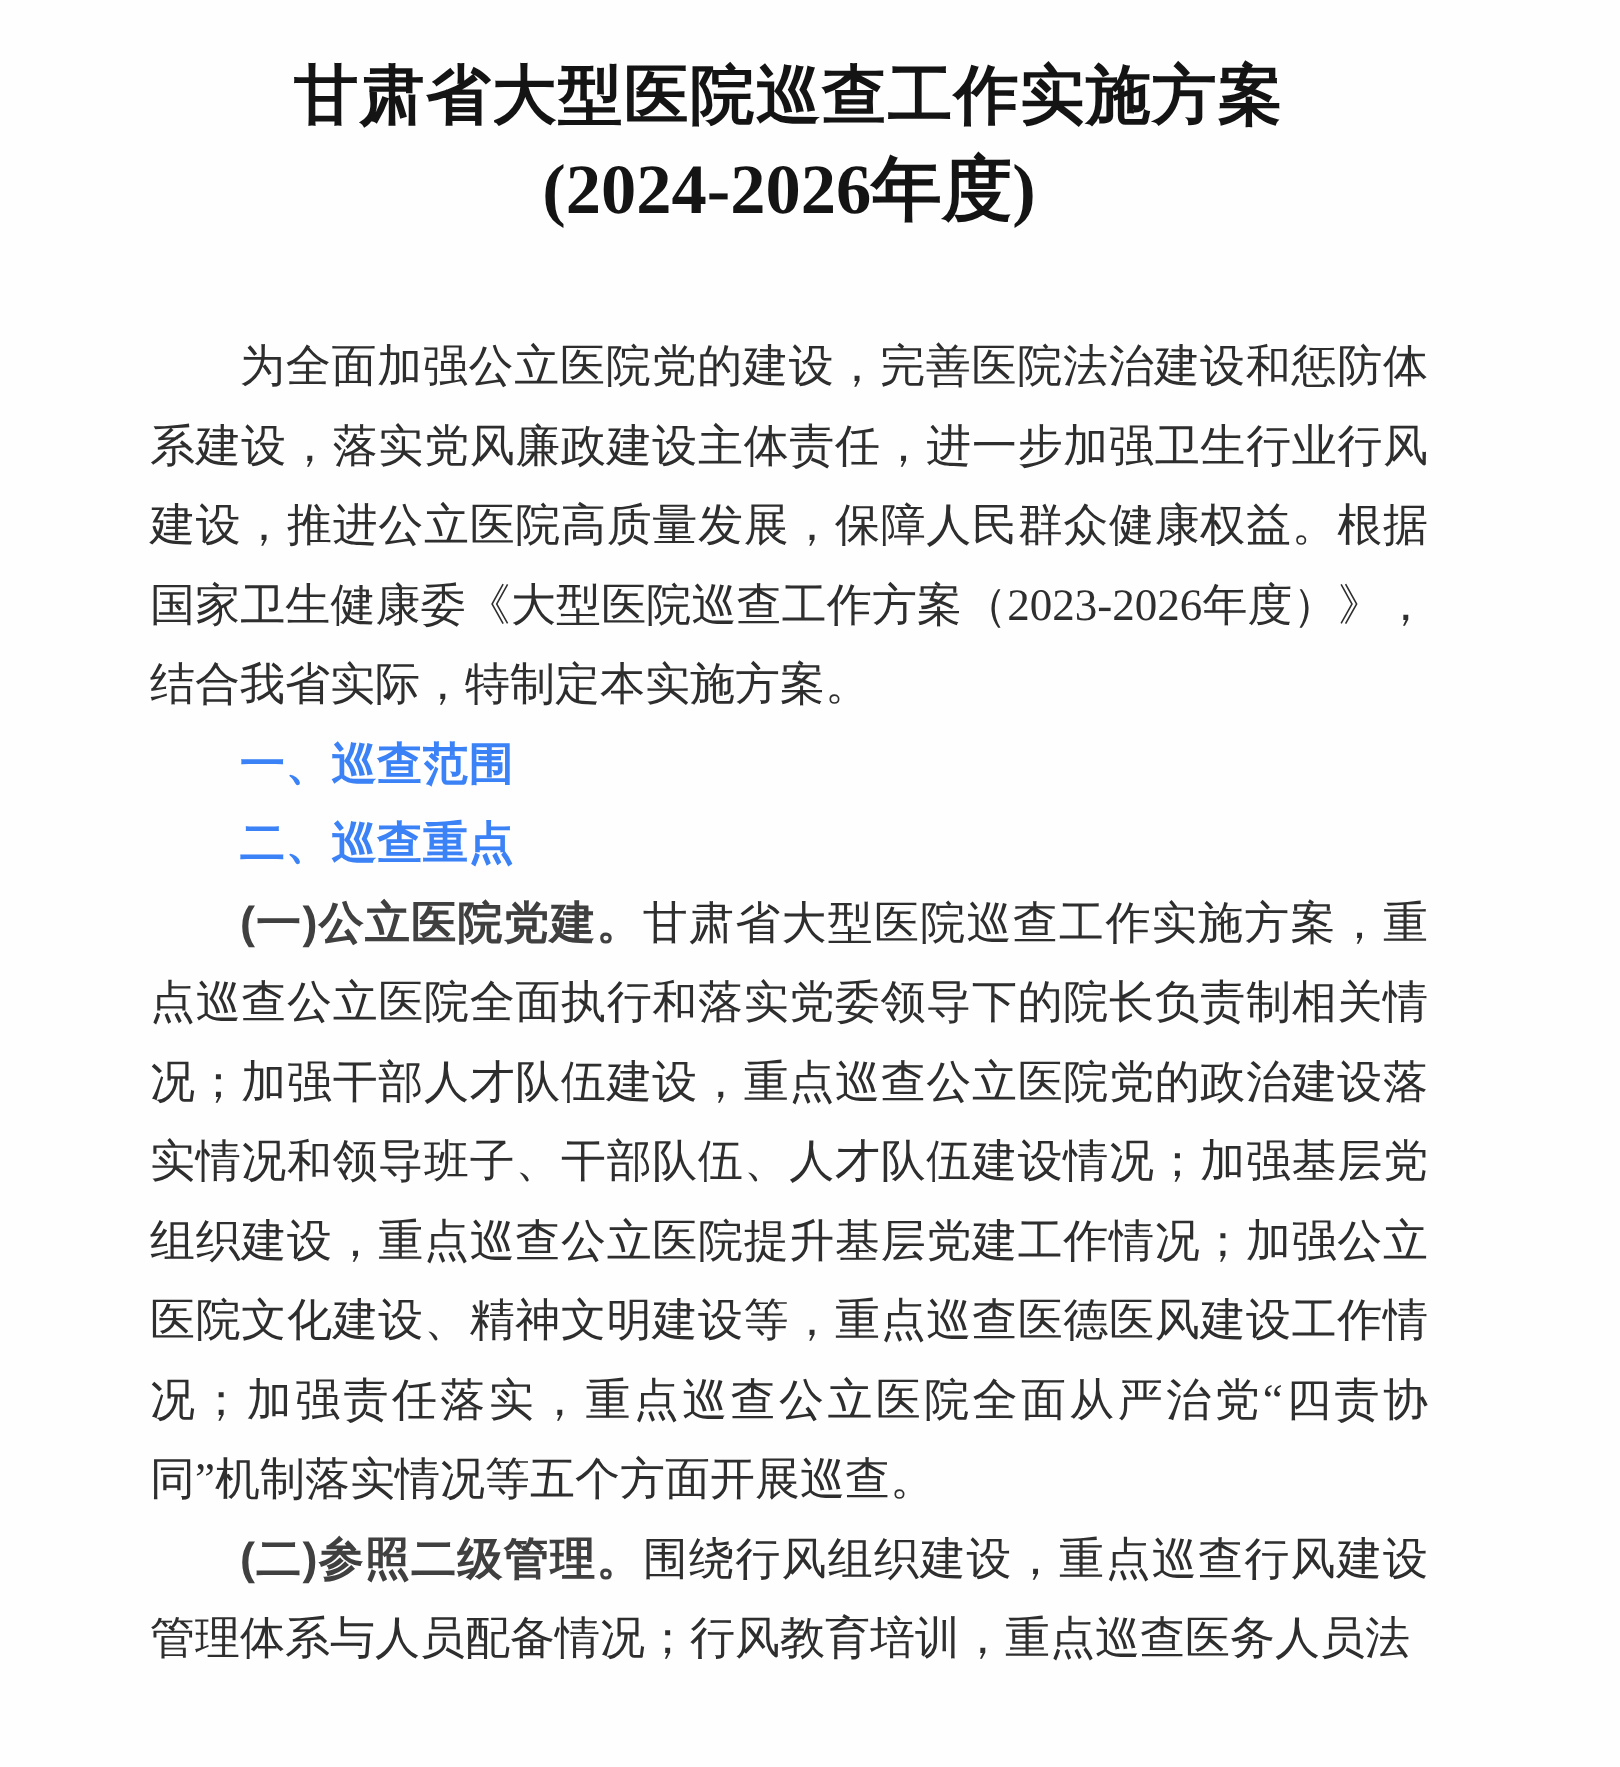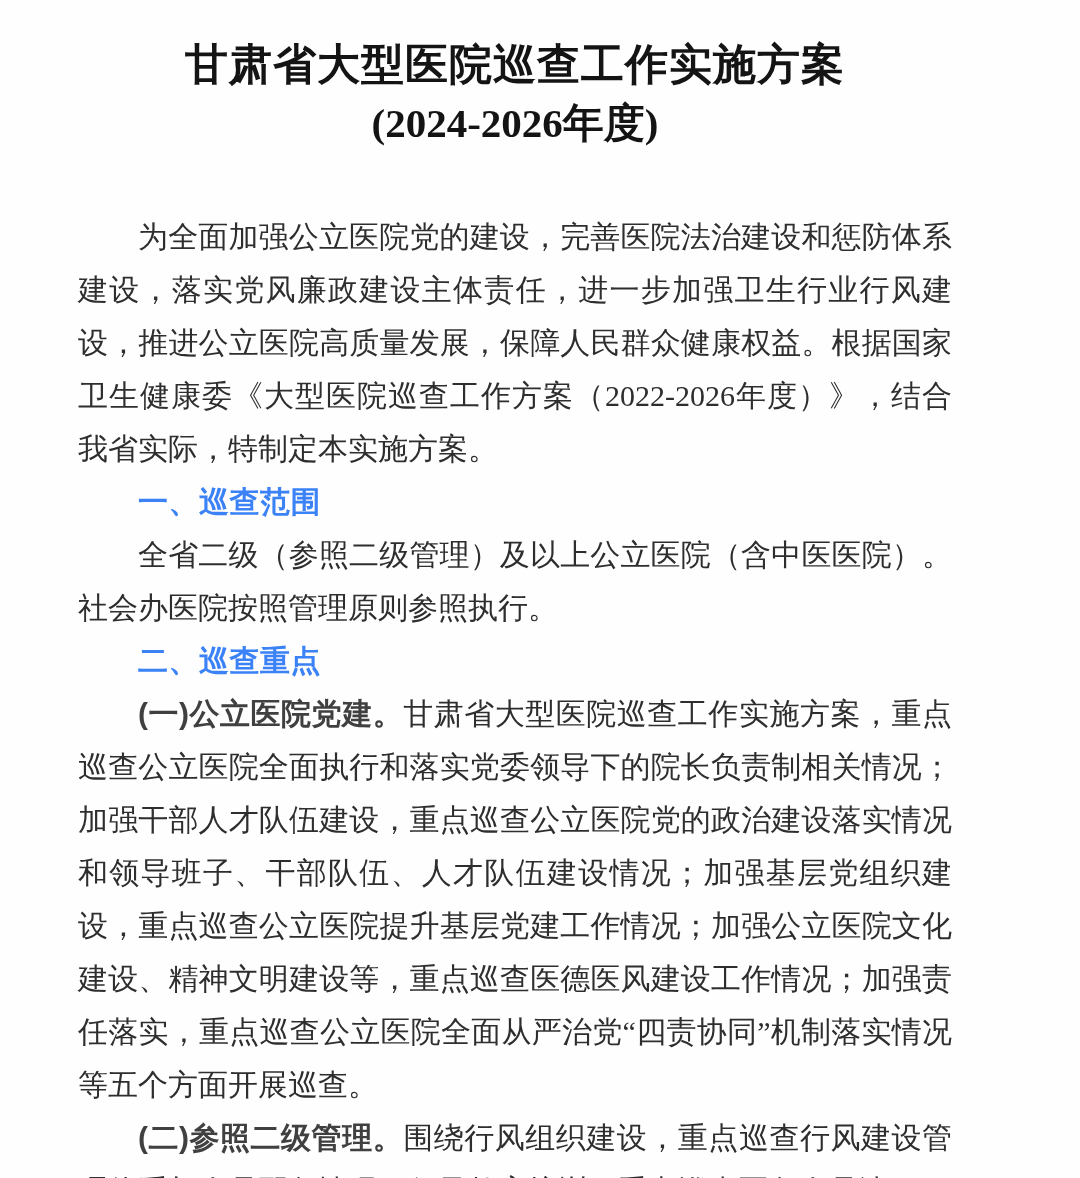--- a/index.html
+++ b/index.html
@@ -7,38 +7,38 @@
     padding: 0;
     background: #ffffff;
   }
   .page {
     position: relative;
     width: 1080px;
     height: 1178px;
     margin: 0 auto;
     background: #fefefe;
     box-sizing: border-box;
-    padding: 34px 128px 0 78px;
+    padding: 34px 128px 0 100px;
     overflow: hidden;
     font-family: "Liberation Serif", "DejaVu Serif", serif;
     color: #2e2e2e;
   }
   .title-block {
     text-align: center;
     color: #141414;
   }
   .title-line1 {
     font-size: 43px;
     font-weight: 700;
     line-height: 1.45;
     letter-spacing: 1px;
     margin: 0;
   }
   .title-line2 {
-    font-size: 41px;
+    font-size: 47px;
     font-weight: 700;
     line-height: 1.35;
     margin: 0;
   }
   .doc-body {
     margin-top: 58px;
     font-size: 30px;
     line-height: 53px;
     text-align: justify;
   }
@@ -63,25 +63,24 @@
 
 <div class="page">
 
   <div class="title-block">
     <h1 class="title-line1">甘肃省大型医院巡查工作实施方案</h1>
     <h1 class="title-line2">(2024-2026年度)</h1>
   </div>
 
   <div class="doc-body">
 
-    <p><span>为全面加强公立医院党的建设，完善医院法治建设和惩防体系建设，落实党风廉政建设主体责任，进一步加强卫生行业行风建设，推进公立医院高质量发展，保障人民群众健康权益。根据国家卫生健康委《大型医院巡查工作方案（2022-2026年度）》，结合我省实际，特制定本实施方案。</span></p>
+    <p><span>为全面加强公立医院党的建设，完善医院法治建设和惩防体系建设，落实党风廉政建设主体责任，进一步加强卫生行业行风建设，推进公立医院高质量发展，保障人民群众健康权益。根据国家卫生健康委《大型医院巡查工作方案（2023-2026年度）》，结合我省实际，特制定本实施方案。</span></p>
 
     <p class="section-heading">一、巡查范围</p>
 
-    <p><span>全省二级（参照二级管理）及以上公立医院（含中医医院）。社会办医院按照管理原则参照执行。</span></p>
 
     <p class="section-heading">二、巡查重点</p>
 
     <p><span class="item-lead">(一)公立医院党建。</span><span>甘肃省大型医院巡查工作实施方案，重点巡查公立医院全面执行和落实党委领导下的院长负责制相关情况；加强干部人才队伍建设，重点巡查公立医院党的政治建设落实情况和领导班子、干部队伍、人才队伍建设情况；加强基层党组织建设，重点巡查公立医院提升基层党建工作情况；加强公立医院文化建设、精神文明建设等，重点巡查医德医风建设工作情况；加强责任落实，重点巡查公立医院全面从严治党“四责协同”机制落实情况等五个方面开展巡查。</span></p>
 
     <p><span class="item-lead">(二)参照二级管理。</span><span>围绕行风组织建设，重点巡查行风建设管理体系与人员配备情况；行风教育培训，重点巡查医务人员法</span></p>
 
   </div>
 </div>
 

